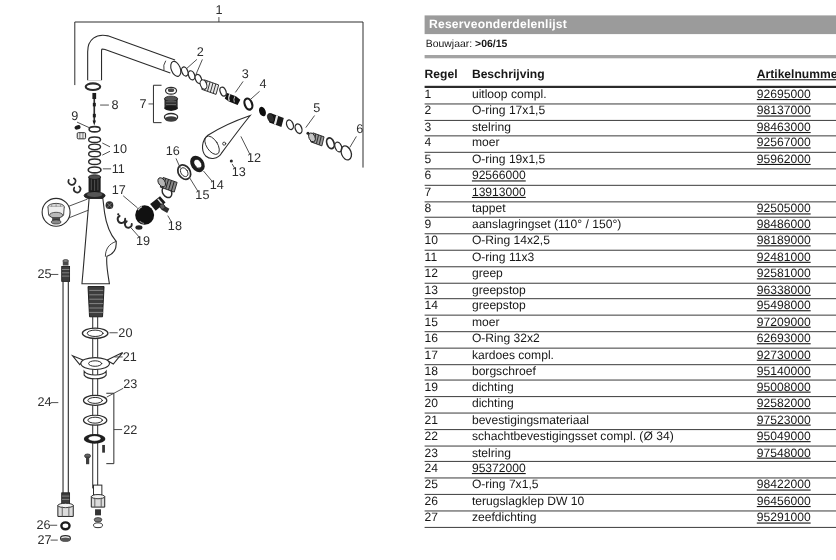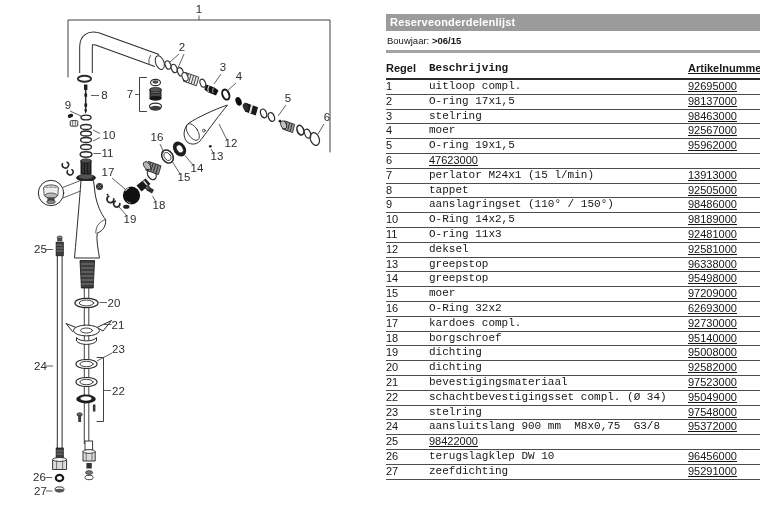--- a/index.html
+++ b/index.html
@@ -19,21 +19,21 @@
     padding:2px 4px 3px 4px; letter-spacing:.2px;
   }
   .buildyear { font-size:9.5px; padding:4px 1px 4px 1px; border-bottom:3px solid #a3a3a3; }
   .buildyear b { font-weight:bold; }
   .thead {
     display:flex; font-weight:bold; font-size:11px; margin-top:8px;
     padding:1px 0 4px 0; border-bottom:2px solid #2b2b2b;
   }
   .row { display:flex; font-size:11px; height:13.8px; line-height:13.6px; border-bottom:1px solid #4d4d4d; overflow:hidden; }
   .c1 { width:43px; flex:none; }
-  .c2 { flex:1; white-space:pre; overflow:hidden;font-family:Liberation Mono, monospace; }
+  .c2 { flex:1; white-space:pre; overflow:hidden; }
   .c3 { width:86px; flex:none;text-decoration:underline; }
 </style>
 </head>
 <body>
 
 <svg class="diagram" width="368" height="509" viewBox="0 0 368 509" xmlns="http://www.w3.org/2000/svg">
 
   <g>
     <line class="leader" x1="199" y1="15.5" x2="199" y2="20"></line>
     <polyline class="s" style="stroke-width:.9" points="68,77 68,20 330,20 330,152"></polyline>
@@ -380,26 +380,25 @@
       </div>
 
       <div class="row">
         <span class="c1">5</span>
         <span class="c2">O-ring 19x1,5</span>
         <span class="c3">95962000</span>
       </div>
 
       <div class="row">
         <span class="c1">6</span>
-        <span class="c3">47623000</span>
+        <span class="c3">92566000</span>
       </div>
 
       <div class="row">
         <span class="c1">7</span>
-        <span class="c2">perlator M24x1 (15 l/min)</span>
         <span class="c3">13913000</span>
       </div>
 
       <div class="row">
         <span class="c1">8</span>
         <span class="c2">tappet</span>
         <span class="c3">92505000</span>
       </div>
 
       <div class="row">
@@ -415,21 +414,21 @@
       </div>
 
       <div class="row">
         <span class="c1">11</span>
         <span class="c2">O-ring 11x3</span>
         <span class="c3">92481000</span>
       </div>
 
       <div class="row">
         <span class="c1">12</span>
-        <span class="c2">deksel</span>
+        <span class="c2">greep</span>
         <span class="c3">92581000</span>
       </div>
 
       <div class="row">
         <span class="c1">13</span>
         <span class="c2">greepstop</span>
         <span class="c3">96338000</span>
       </div>
 
       <div class="row">
@@ -487,26 +486,26 @@
       </div>
 
       <div class="row">
         <span class="c1">23</span>
         <span class="c2">stelring</span>
         <span class="c3">97548000</span>
       </div>
 
       <div class="row">
         <span class="c1">24</span>
-        <span class="c2">aansluitslang 900 mm  M8x0,75  G3/8</span>
         <span class="c3">95372000</span>
       </div>
 
       <div class="row">
         <span class="c1">25</span>
+        <span class="c2">O-ring 7x1,5</span>
         <span class="c3">98422000</span>
       </div>
 
       <div class="row">
         <span class="c1">26</span>
         <span class="c2">terugslagklep DW 10</span>
         <span class="c3">96456000</span>
       </div>
 
       <div class="row">

